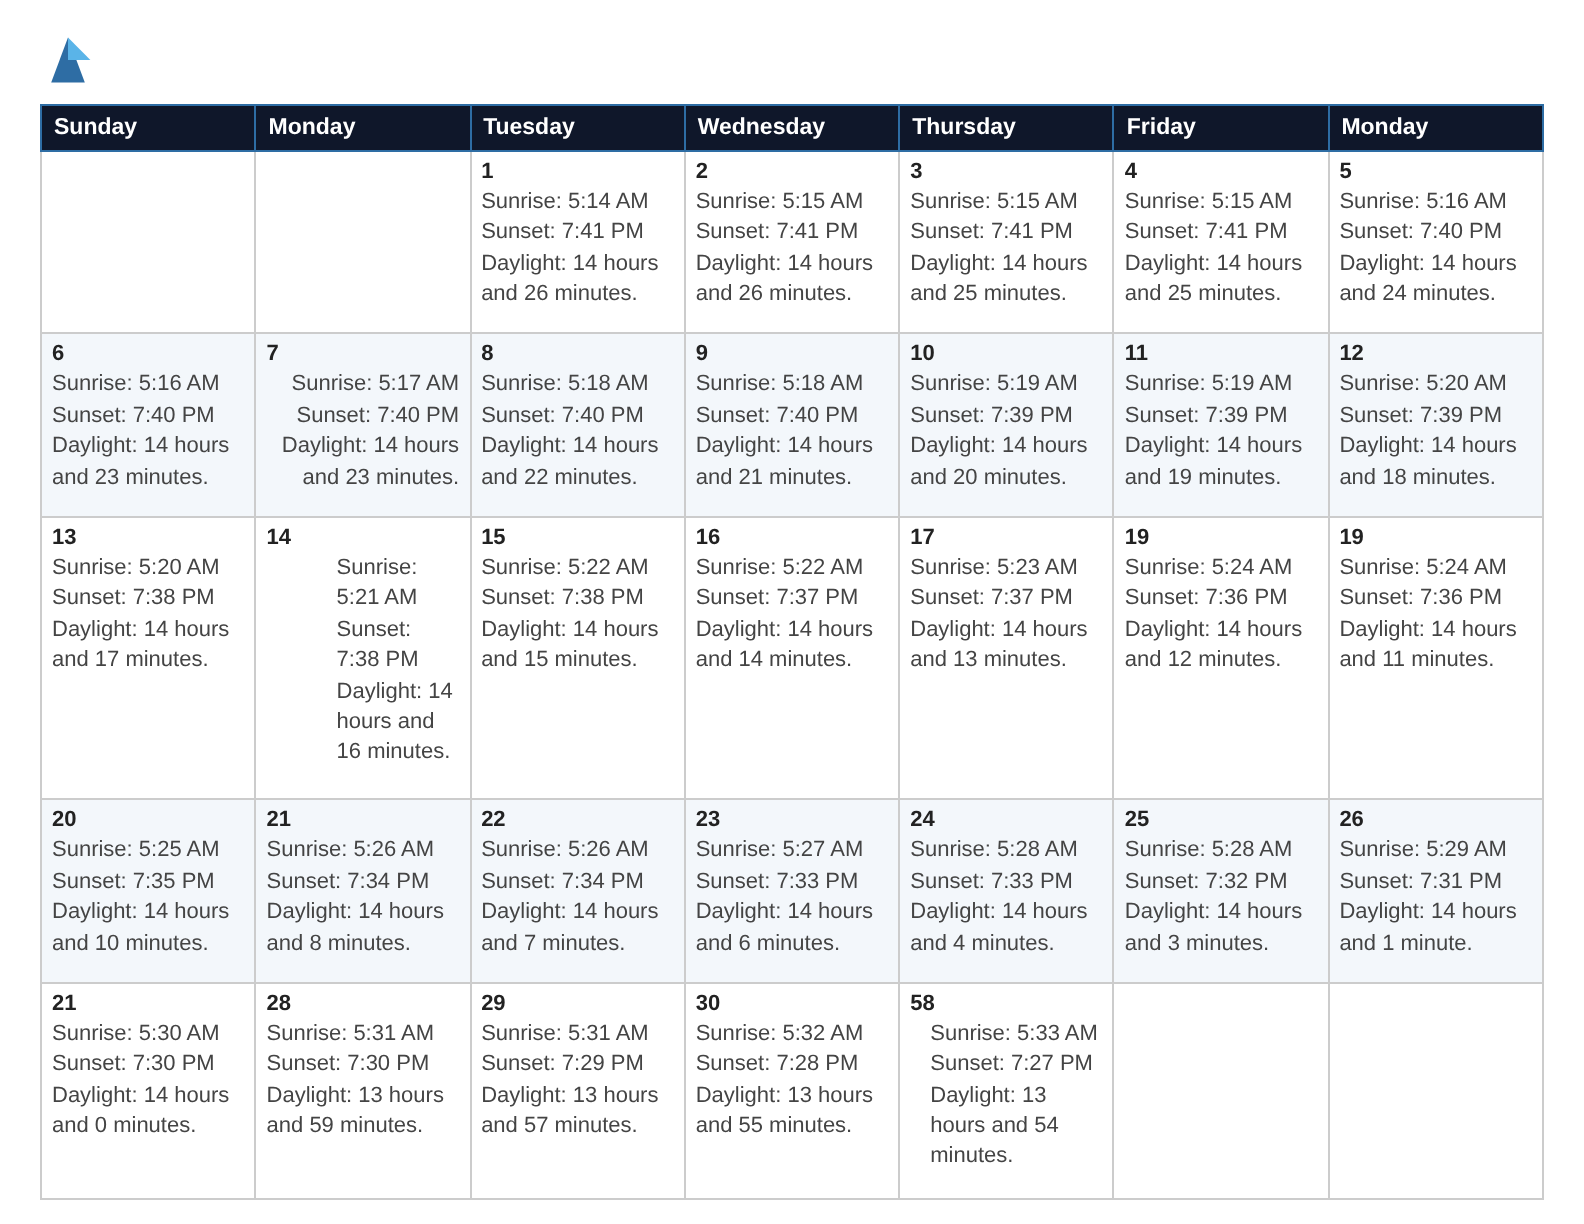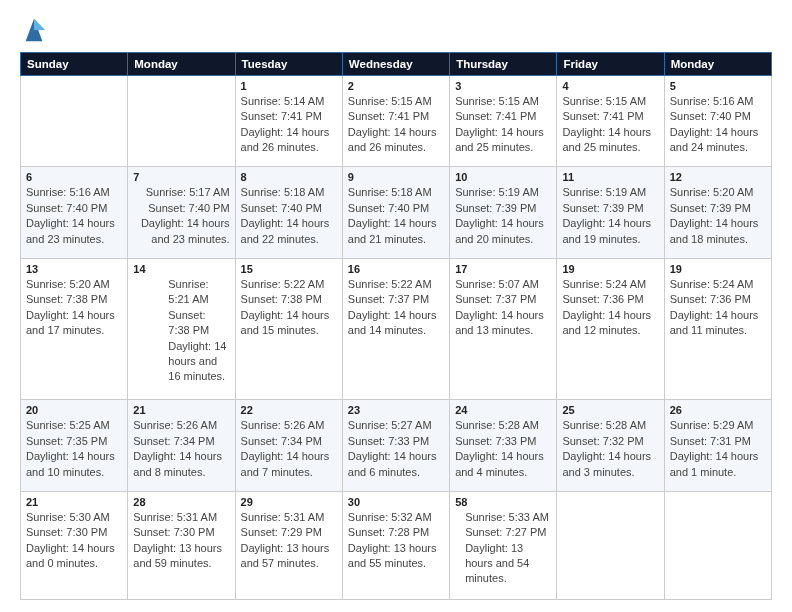--- a/index.html
+++ b/index.html
@@ -227,21 +227,21 @@
 Daylight: 14 hours and 15 minutes.</div>
           </td>
           <td>
             <span class="day-num">16</span>
             <div class="day-info" style="white-space: pre-line;">Sunrise: 5:22 AM
 Sunset: 7:37 PM
 Daylight: 14 hours and 14 minutes.</div>
           </td>
           <td>
             <span class="day-num">17</span>
-            <div class="day-info" style="white-space: pre-line;">Sunrise: 5:07 AM
+            <div class="day-info" style="white-space: pre-line;">Sunrise: 5:23 AM
 Sunset: 7:37 PM
 Daylight: 14 hours and 13 minutes.</div>
           </td>
           <td>
             <span class="day-num">19</span>
             <div class="day-info" style="white-space: pre-line;">Sunrise: 5:24 AM
 Sunset: 7:36 PM
 Daylight: 14 hours and 12 minutes.</div>
           </td>
           <td>

